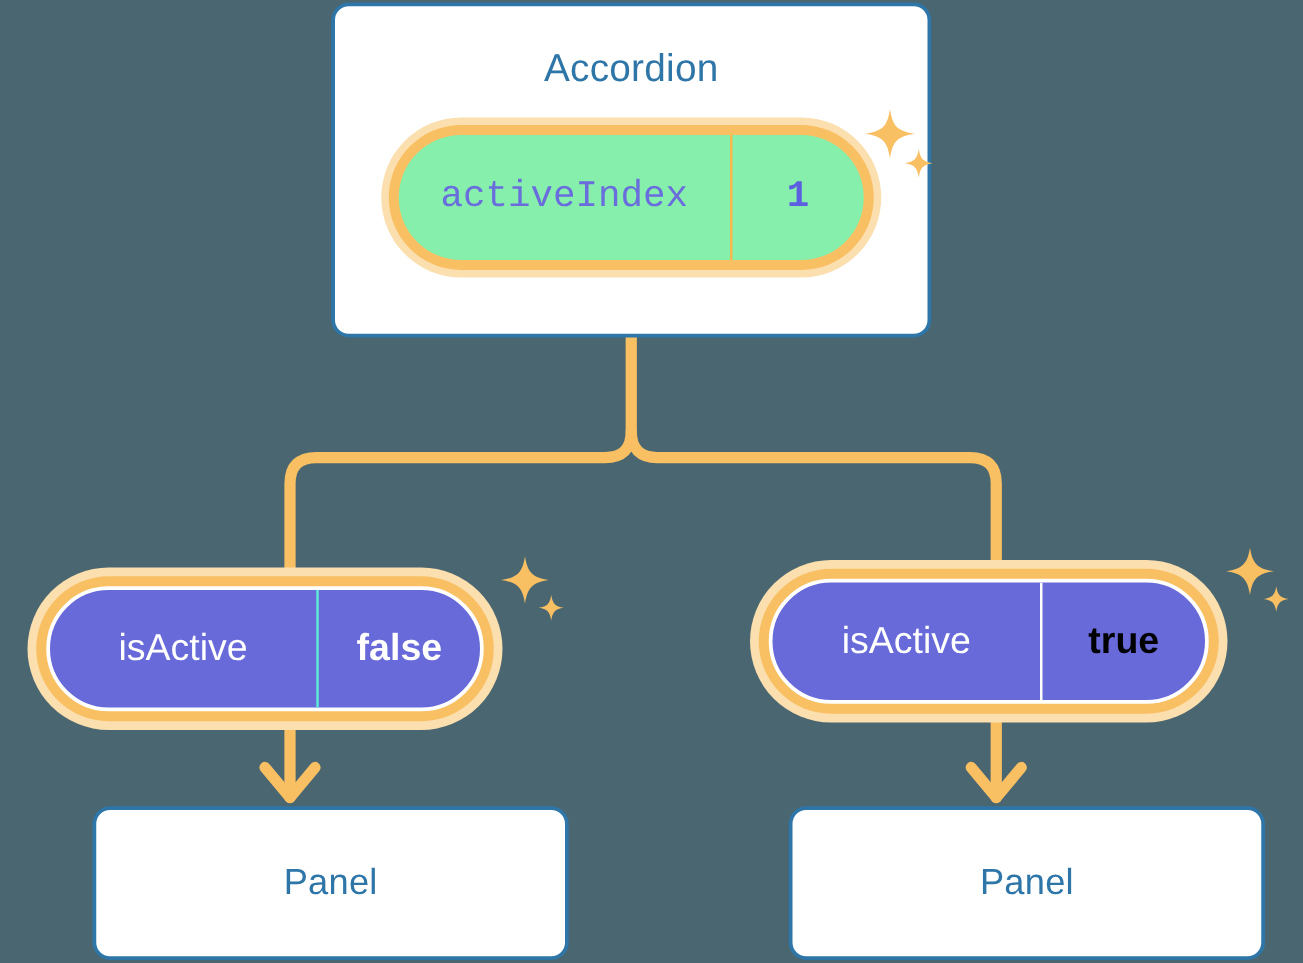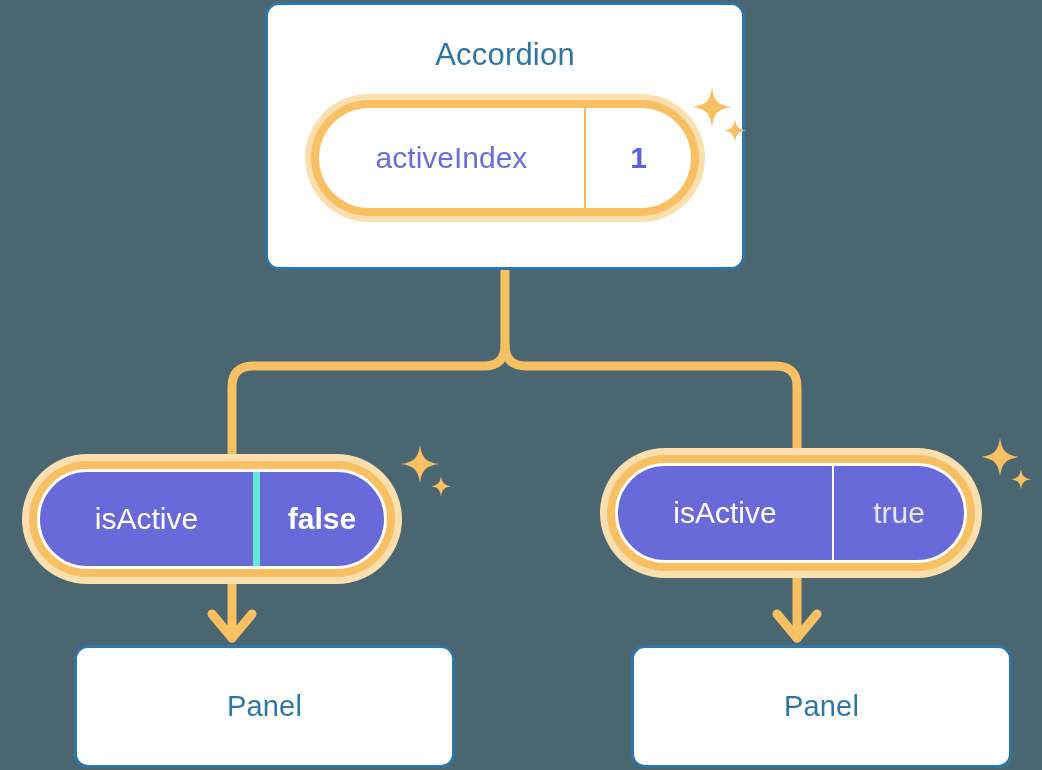--- a/index.html
+++ b/index.html
@@ -138,51 +138,51 @@
       <path d="M 777 614 L 797 638 L 817 614"></path>
     </g>
   </svg>
 
   <div class="card" id="accordion-card">
     <div class="card-title">Accordion</div>
   </div>
 
   <div class="pill-ring" style="left:305px; top:94px; width:400px; height:128px;"></div>
   <div class="pill-border" style="left:311px; top:100px; width:388px; height:116px;"></div>
-  <div class="pill-inner pill-white-inner" style="left:319px; top:108px; width:372px; height:100px; background:#ffffff;">
+  <div class="pill-inner pill-white-inner" style="left:319px; top:108px; width:372px; height:100px; background:#86efac;font-family:Liberation Mono, monospace;">
     <div class="pill-cell pill-key" style="width:265px; color:#6a6ddc; font-size:30px;">activeIndex</div>
     <div class="pill-cell pill-val" style="width:107px; color:#5b5fe0; font-size:30px; font-weight:700; border-left:2px solid #f7b84e;">1</div>
   </div>
 
   <svg class="sparkle" style="left:690px; top:85px;" width="60" height="60" viewBox="0 0 60 60">
     <path d="M22 2 C24 16 28 20 42 22 C28 24 24 28 22 42 C20 28 16 24 2 22 C16 20 20 16 22 2 Z" fill="#f9bf63"></path>
     <path d="M45 34 C46.2 42 48.5 44.3 56 45.5 C48.5 46.7 46.2 49 45 57 C43.8 49 41.5 46.7 34 45.5 C41.5 44.3 43.8 42 45 34 Z" fill="#f9bf63"></path>
   </svg>
 
   <div class="pill-ring" style="left:22px; top:454px; width:380px; height:130px;"></div>
   <div class="pill-border" style="left:29px; top:461px; width:366px; height:116px;"></div>
   <div class="pill-inner" style="left:37px; top:469px; width:350px; height:100px; background:#676ad8; border:3px solid #ffffff;">
     <div class="pill-cell pill-key" style="width:213px; color:#ffffff; font-size:30px;">isActive</div>
-    <div class="pill-cell pill-val" style="width:131px; color:#ffffff; font-size:30px; font-weight:700; border-left:7px solid #5eead4;">false</div>
+    <div class="pill-cell pill-val" style="width:131px; color:#ffffff; font-size:30px; font-weight:700; border-left:2px solid #5eead4;">false</div>
   </div>
 
   <svg class="sparkle" style="left:400px; top:443px;" width="56" height="56" viewBox="0 0 56 56">
     <path d="M20 2 C22 15 26 19 39 21 C26 23 22 27 20 40 C18 27 14 23 1 21 C14 19 18 15 20 2 Z" fill="#f9bf63"></path>
     <path d="M41 33 C42.1 40 44.2 42.1 51 43.2 C44.2 44.3 42.1 46.4 41 53.4 C39.9 46.4 37.8 44.3 31 43.2 C37.8 42.1 39.9 40 41 33 Z" fill="#f9bf63"></path>
   </svg>
 
   <div class="card panel-card" id="panel-left">
     <div class="card-title">Panel</div>
   </div>
 
   <div class="pill-ring" style="left:600px; top:448px; width:382px; height:130px;"></div>
   <div class="pill-border" style="left:607px; top:455px; width:368px; height:116px;"></div>
   <div class="pill-inner" style="left:615px; top:463px; width:352px; height:100px; background:#676ad8; border:3px solid #ffffff;">
     <div class="pill-cell pill-key" style="width:214px; color:#ffffff; font-size:30px;">isActive</div>
-    <div class="pill-cell pill-val" style="width:132px; color:#e5e5e5; font-size:30px; font-weight:400; border-left:2px solid #ffffff;">true</div>
+    <div class="pill-cell pill-val" style="width:132px; color:#000000; font-size:30px; font-weight:700; border-left:2px solid #ffffff;">true</div>
   </div>
 
   <svg class="sparkle" style="left:980px; top:436px;" width="56" height="56" viewBox="0 0 56 56">
     <path d="M20 2 C22 15 26 19 39 21 C26 23 22 27 20 40 C18 27 14 23 1 21 C14 19 18 15 20 2 Z" fill="#f9bf63"></path>
     <path d="M41 33 C42.1 40 44.2 42.1 51 43.2 C44.2 44.3 42.1 46.4 41 53.4 C39.9 46.4 37.8 44.3 31 43.2 C37.8 42.1 39.9 40 41 33 Z" fill="#f9bf63"></path>
   </svg>
 
   <div class="card panel-card" id="panel-right">
     <div class="card-title">Panel</div>
   </div>

